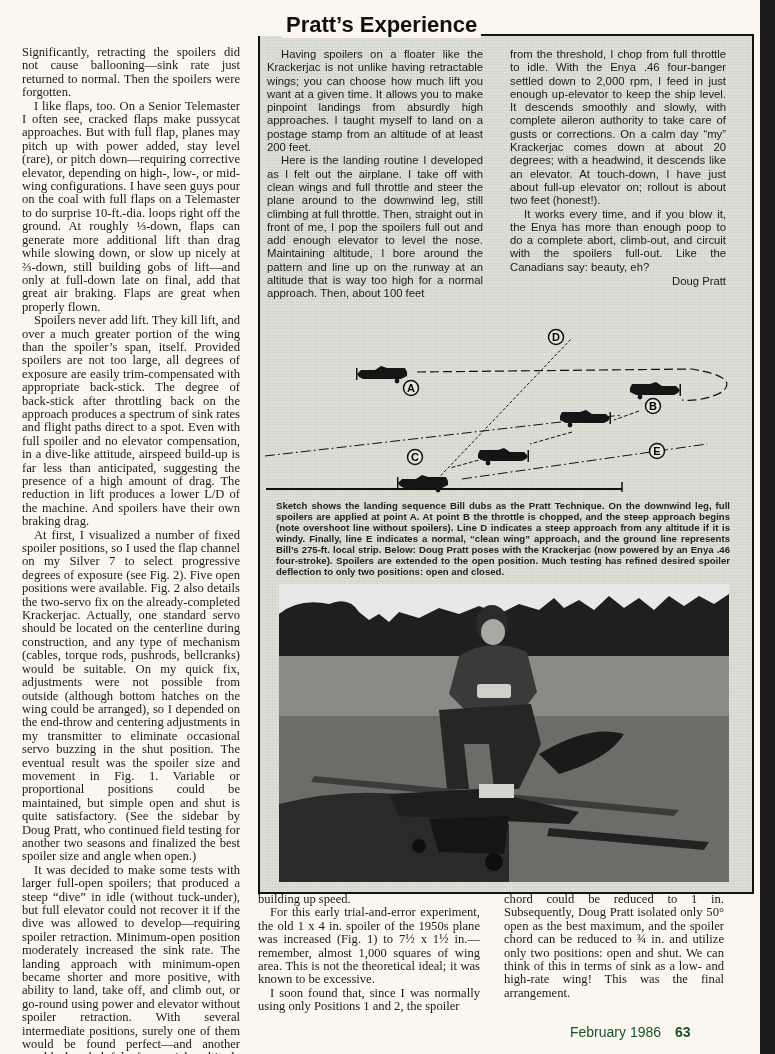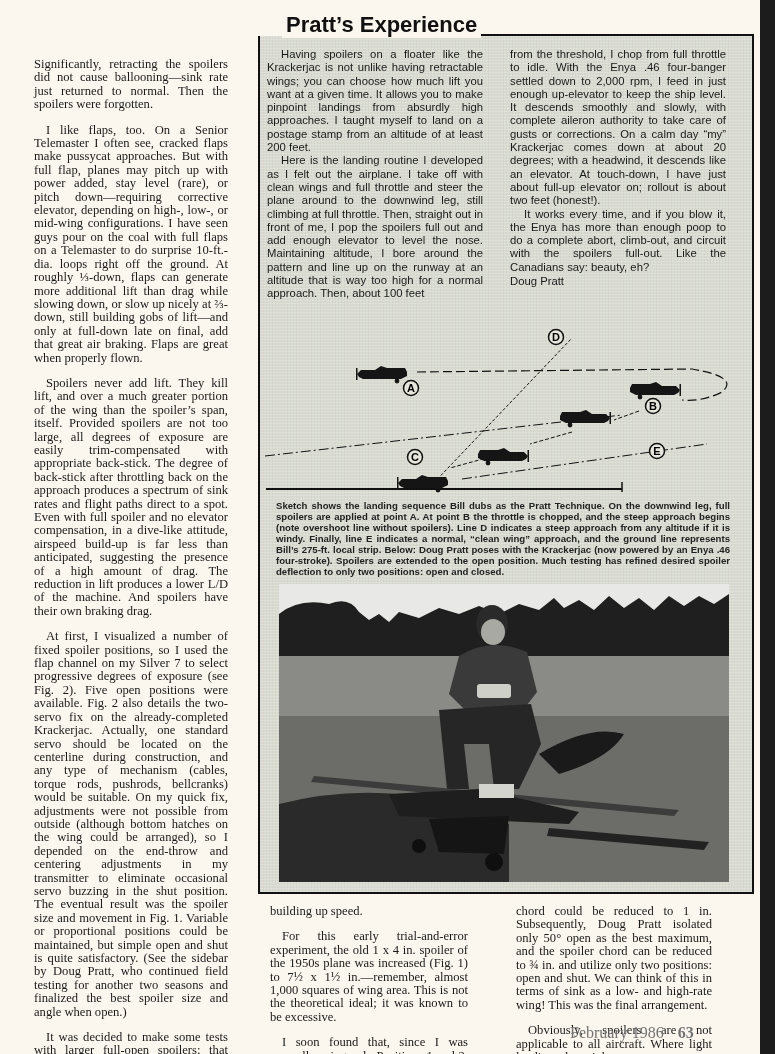--- a/index.html
+++ b/index.html
@@ -10,21 +10,21 @@
     color: #1a1a1a;
   }
   .binding-edge {
     position: absolute; left: 760px; top: 0; width: 15px; height: 1054px;
     background: #1c1c1c;
   }
   .col-left {
     position: absolute; left: 22px; top: 46px; width: 218px;
     font-size: 12.6px; line-height: 13.4px; text-align: justify;
   }
-  .col-left p, .body-col p { margin: 12px; text-indent: 12px; }
+  .col-left p, .body-col p { margin: 0; text-indent: 12px; }
   .col-left p:first-child { text-indent: 0; }
 
   
   .sidebar {
     position: absolute; left: 258px; top: 34px; width: 492px; height: 856px;
     border: 2px solid #111;
     background: #d8dcd0;
     background-image:
       repeating-linear-gradient(0deg, rgba(255,255,255,0.18) 0 1px, transparent 1px 3px),
       repeating-linear-gradient(90deg, rgba(200,160,180,0.15) 0 1px, transparent 1px 3px);
@@ -40,21 +40,21 @@
   }
   .sb-col {
     position: absolute; top: 48px; width: 216px;
     font-family: "Liberation Sans", "DejaVu Sans", sans-serif;
     font-size: 11.3px; line-height: 13.3px; text-align: justify; color: #1a1a1a;
   }
   .sb-col p { margin: 0; text-indent: 14px; }
   .sb-col p.noindent { text-indent: 0; }
   .sb-col-1 { left: 267px; }
   .sb-col-2 { left: 510px; }
-  .signature { margin-top: 1px !important; text-indent: 0 !important; }
+  .signature { text-align: right; margin-top: 1px !important; text-indent: 0 !important; }
 
   .diagram { position: absolute; left: 262px; top: 320px; width: 486px; height: 175px; }
   .caption {
     position: absolute; left: 276px; top: 500px; width: 454px;
     font-family: "Liberation Sans", "DejaVu Sans", sans-serif;
     font-weight: bold; font-size: 9.6px; line-height: 11px; text-align: justify; color: #222;
   }
   .photo {
     position: absolute; left: 279px; top: 584px; width: 450px; height: 298px;
     background: #555;
@@ -65,22 +65,22 @@
   .body-col {
     position: absolute; top: 893px;
     font-size: 12.6px; line-height: 13.4px; text-align: justify;
   }
   .body-col-1 { left: 258px; width: 222px; }
   .body-col-2 { left: 504px; width: 220px; }
   .body-col p.first { text-indent: 0; }
 
   .footer {
     position: absolute; left: 570px; top: 1024px;
-    font-family: Liberation Serif, serif;
-    font-size: 16px; color: #737373;
+    font-family: Liberation Sans, sans-serif;
+    font-size: 14px; color: #14532d;
   }
   .footer .page-num { font-weight: bold; margin-left: 14px; }
 </style>
 </head>
 <body>
 
 <div class="binding-edge"></div>
 
 <div class="col-left">
   <p>Significantly, retracting the spoilers did not cause ballooning—sink rate just returned to normal. Then the spoilers were forgotten.</p>
@@ -191,18 +191,17 @@
   </svg>
 </div>
 
 <div class="body-col body-col-1">
   <p class="first">building up speed.</p>
   <p>For this early trial-and-error experiment, the old 1 x 4 in. spoiler of the 1950s plane was increased (Fig. 1) to 7½ x 1½ in.—remember, almost 1,000 squares of wing area. This is not the theoretical ideal; it was known to be excessive.</p>
   <p>I soon found that, since I was normally using only Positions 1 and 2, the spoiler</p>
 </div>
 <div class="body-col body-col-2">
   <p class="first">chord could be reduced to 1 in. Subsequently, Doug Pratt isolated only 50° open as the best maximum, and the spoiler chord can be reduced to ¾ in. and utilize only two positions: open and shut. We can think of this in terms of sink as a low- and high-rate wing! This was the final arrangement.</p>
-  <p>Obviously, spoilers are not applicable to all aircraft. Where light loadings, low sink,</p>
 </div>
 
 <div class="footer">
   <span>February 1986</span><span class="page-num">63</span>
 </div>
 
 </body></html>

